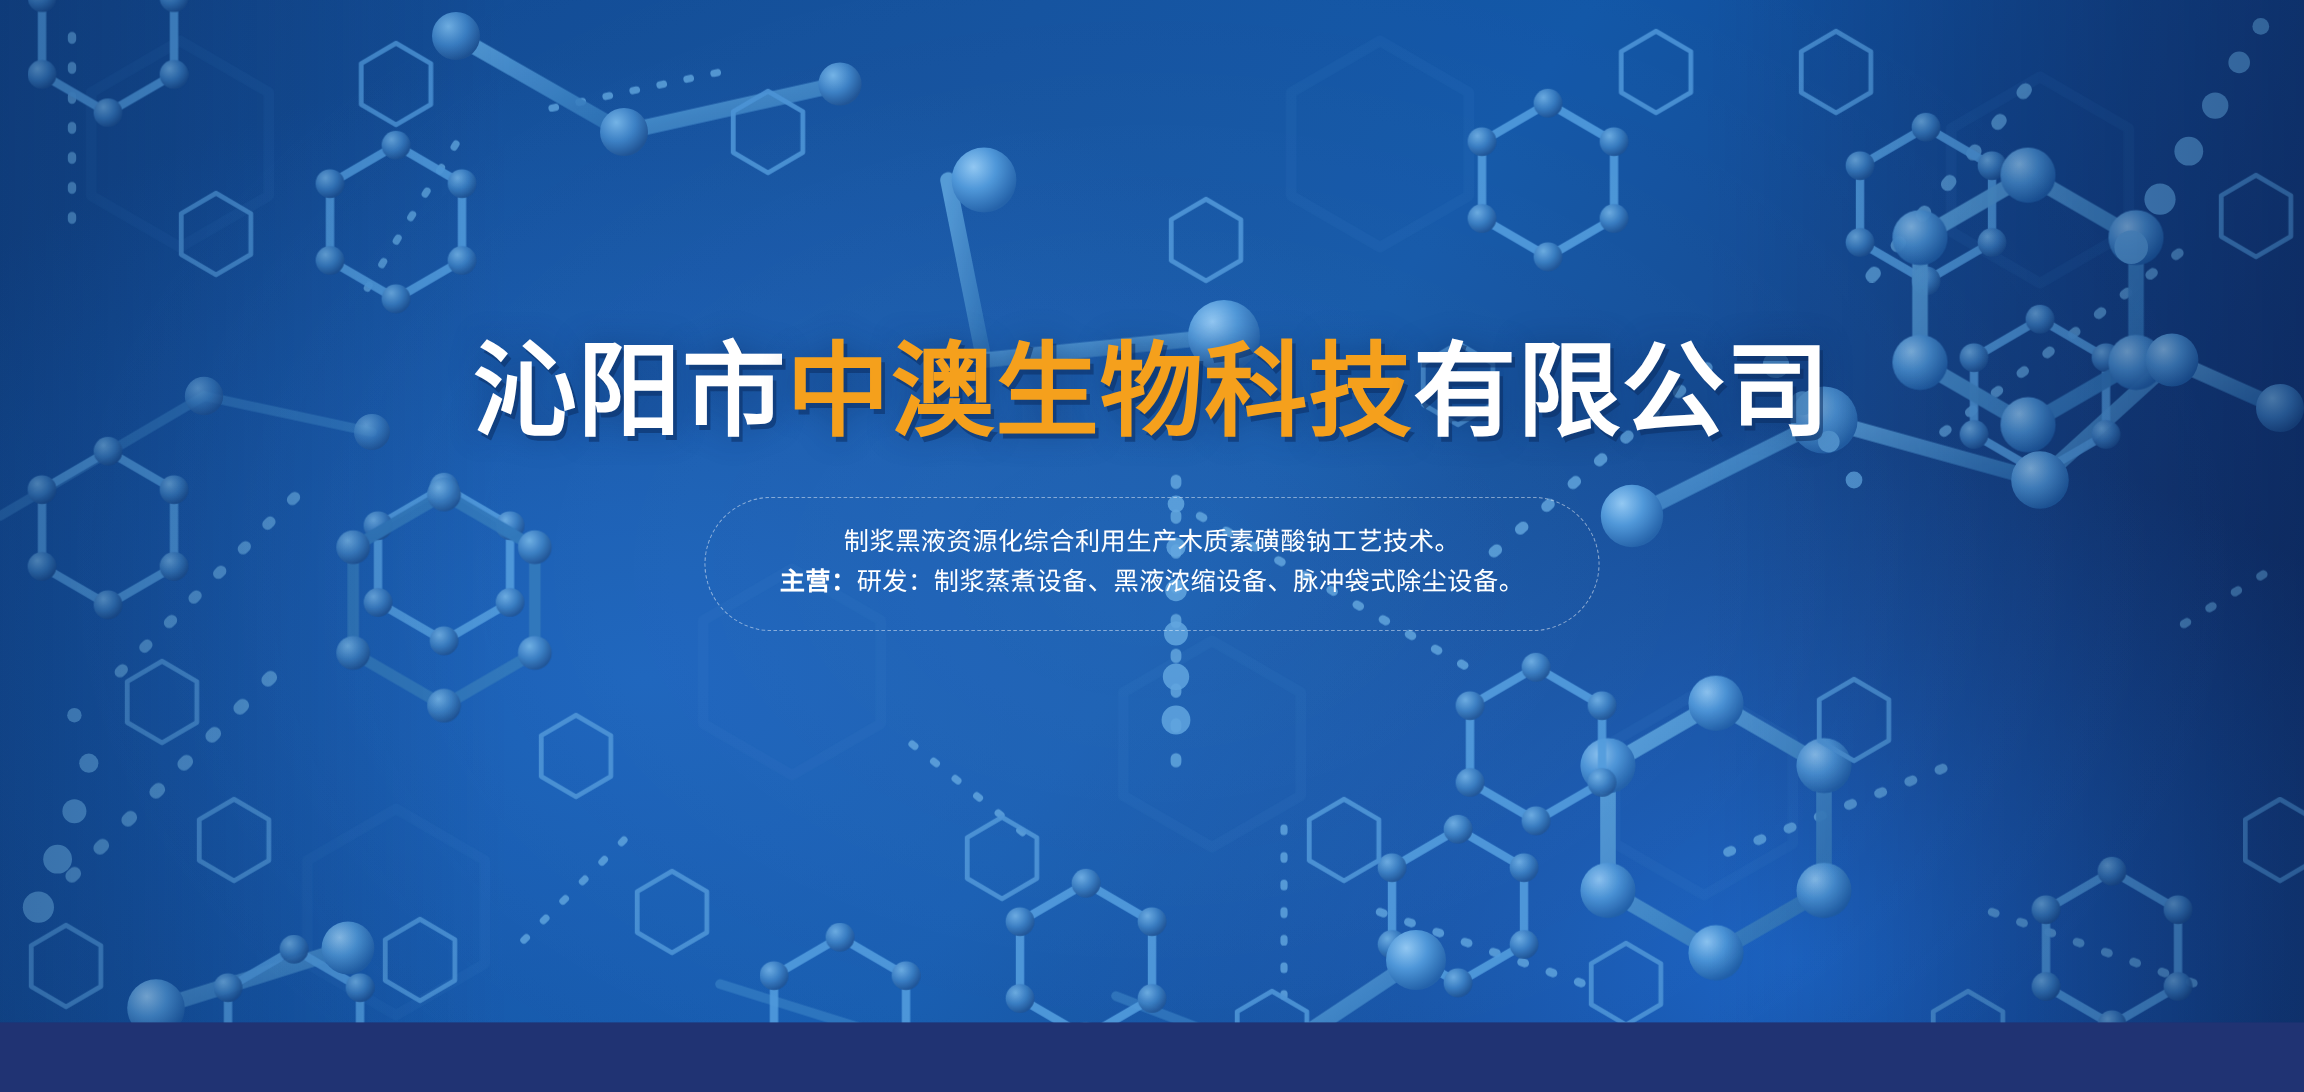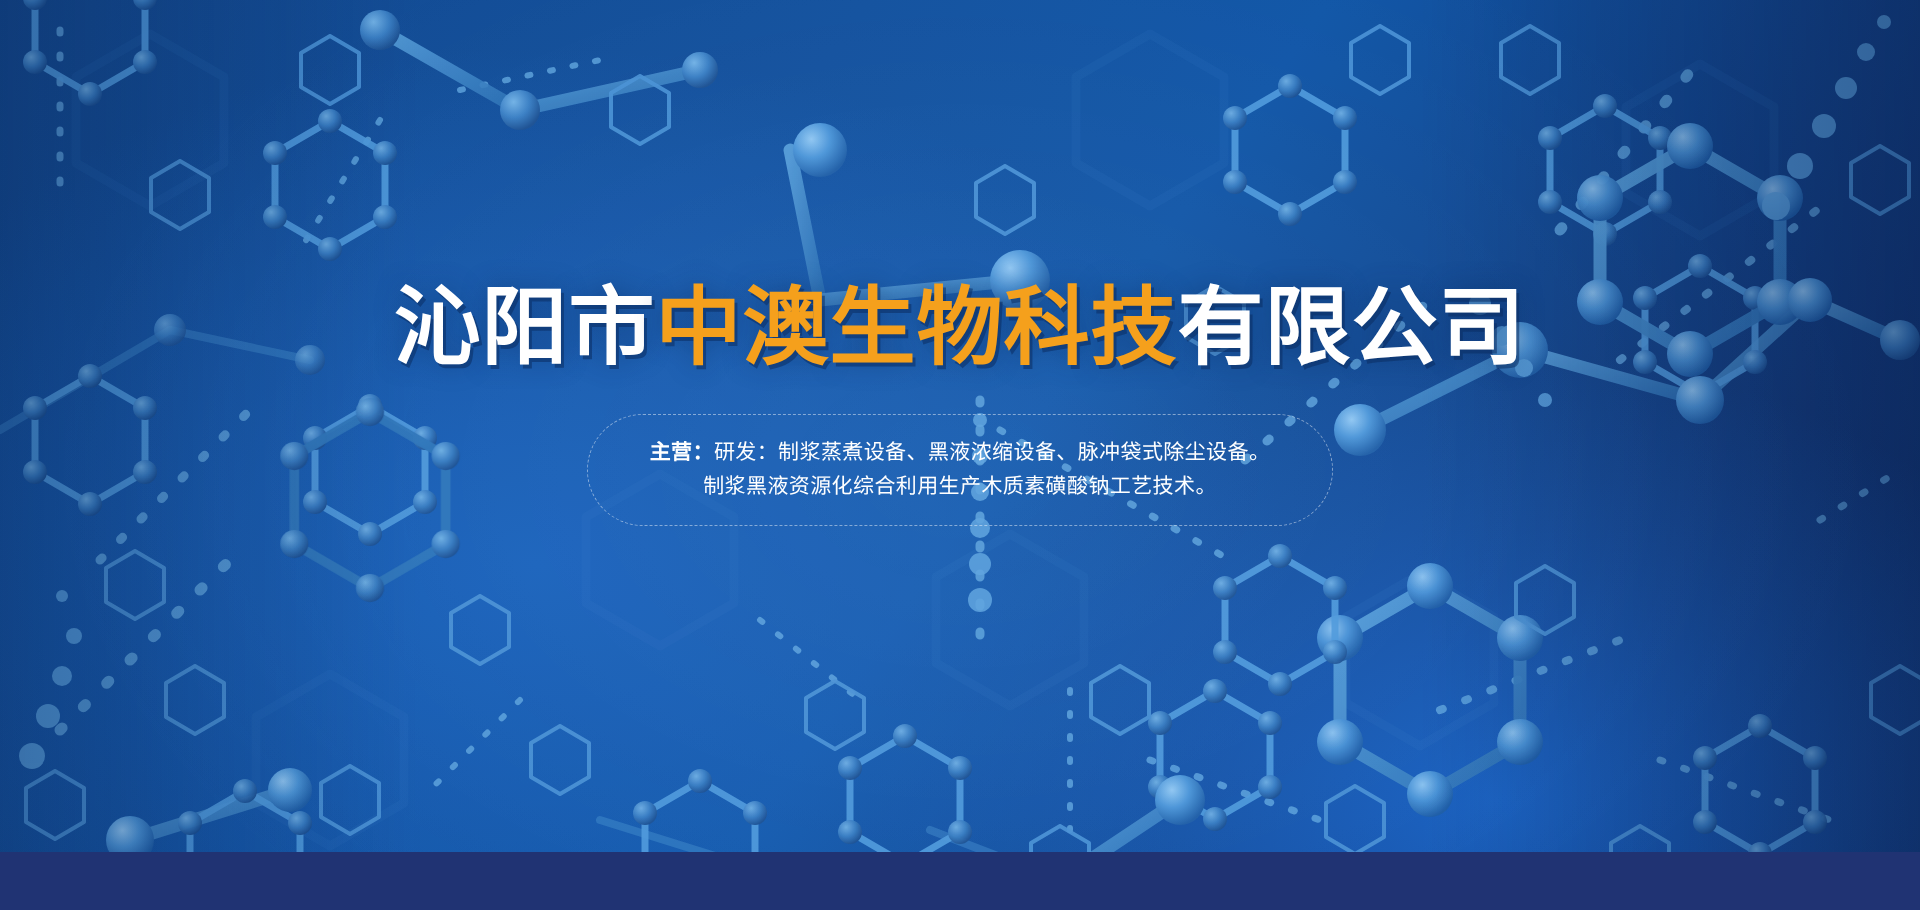--- a/index.html
+++ b/index.html
@@ -320,20 +320,20 @@
     </g>
   </svg>
 
   <div class="bg-vignette"></div>
 
   <div class="hero-content">
 
     <h1 class="hero-title"><span>沁阳市</span><span class="accent">中澳生物科技</span><span>有限公司</span></h1>
 
     <div class="subtitle-box">
+      <div class="subtitle-line">制浆黑液资源化综合利用生产木质素磺酸钠工艺技术。</div>
       <div class="subtitle-line"><span class="label">主营：</span><span>研发：制浆蒸煮设备、黑液浓缩设备、脉冲袋式除尘设备。</span></div>
-      <div class="subtitle-line">制浆黑液资源化综合利用生产木质素磺酸钠工艺技术。</div>
     </div>
 
   </div>
 
   <div class="bottom-strip"></div>
 </div>
 
 </body></html>

